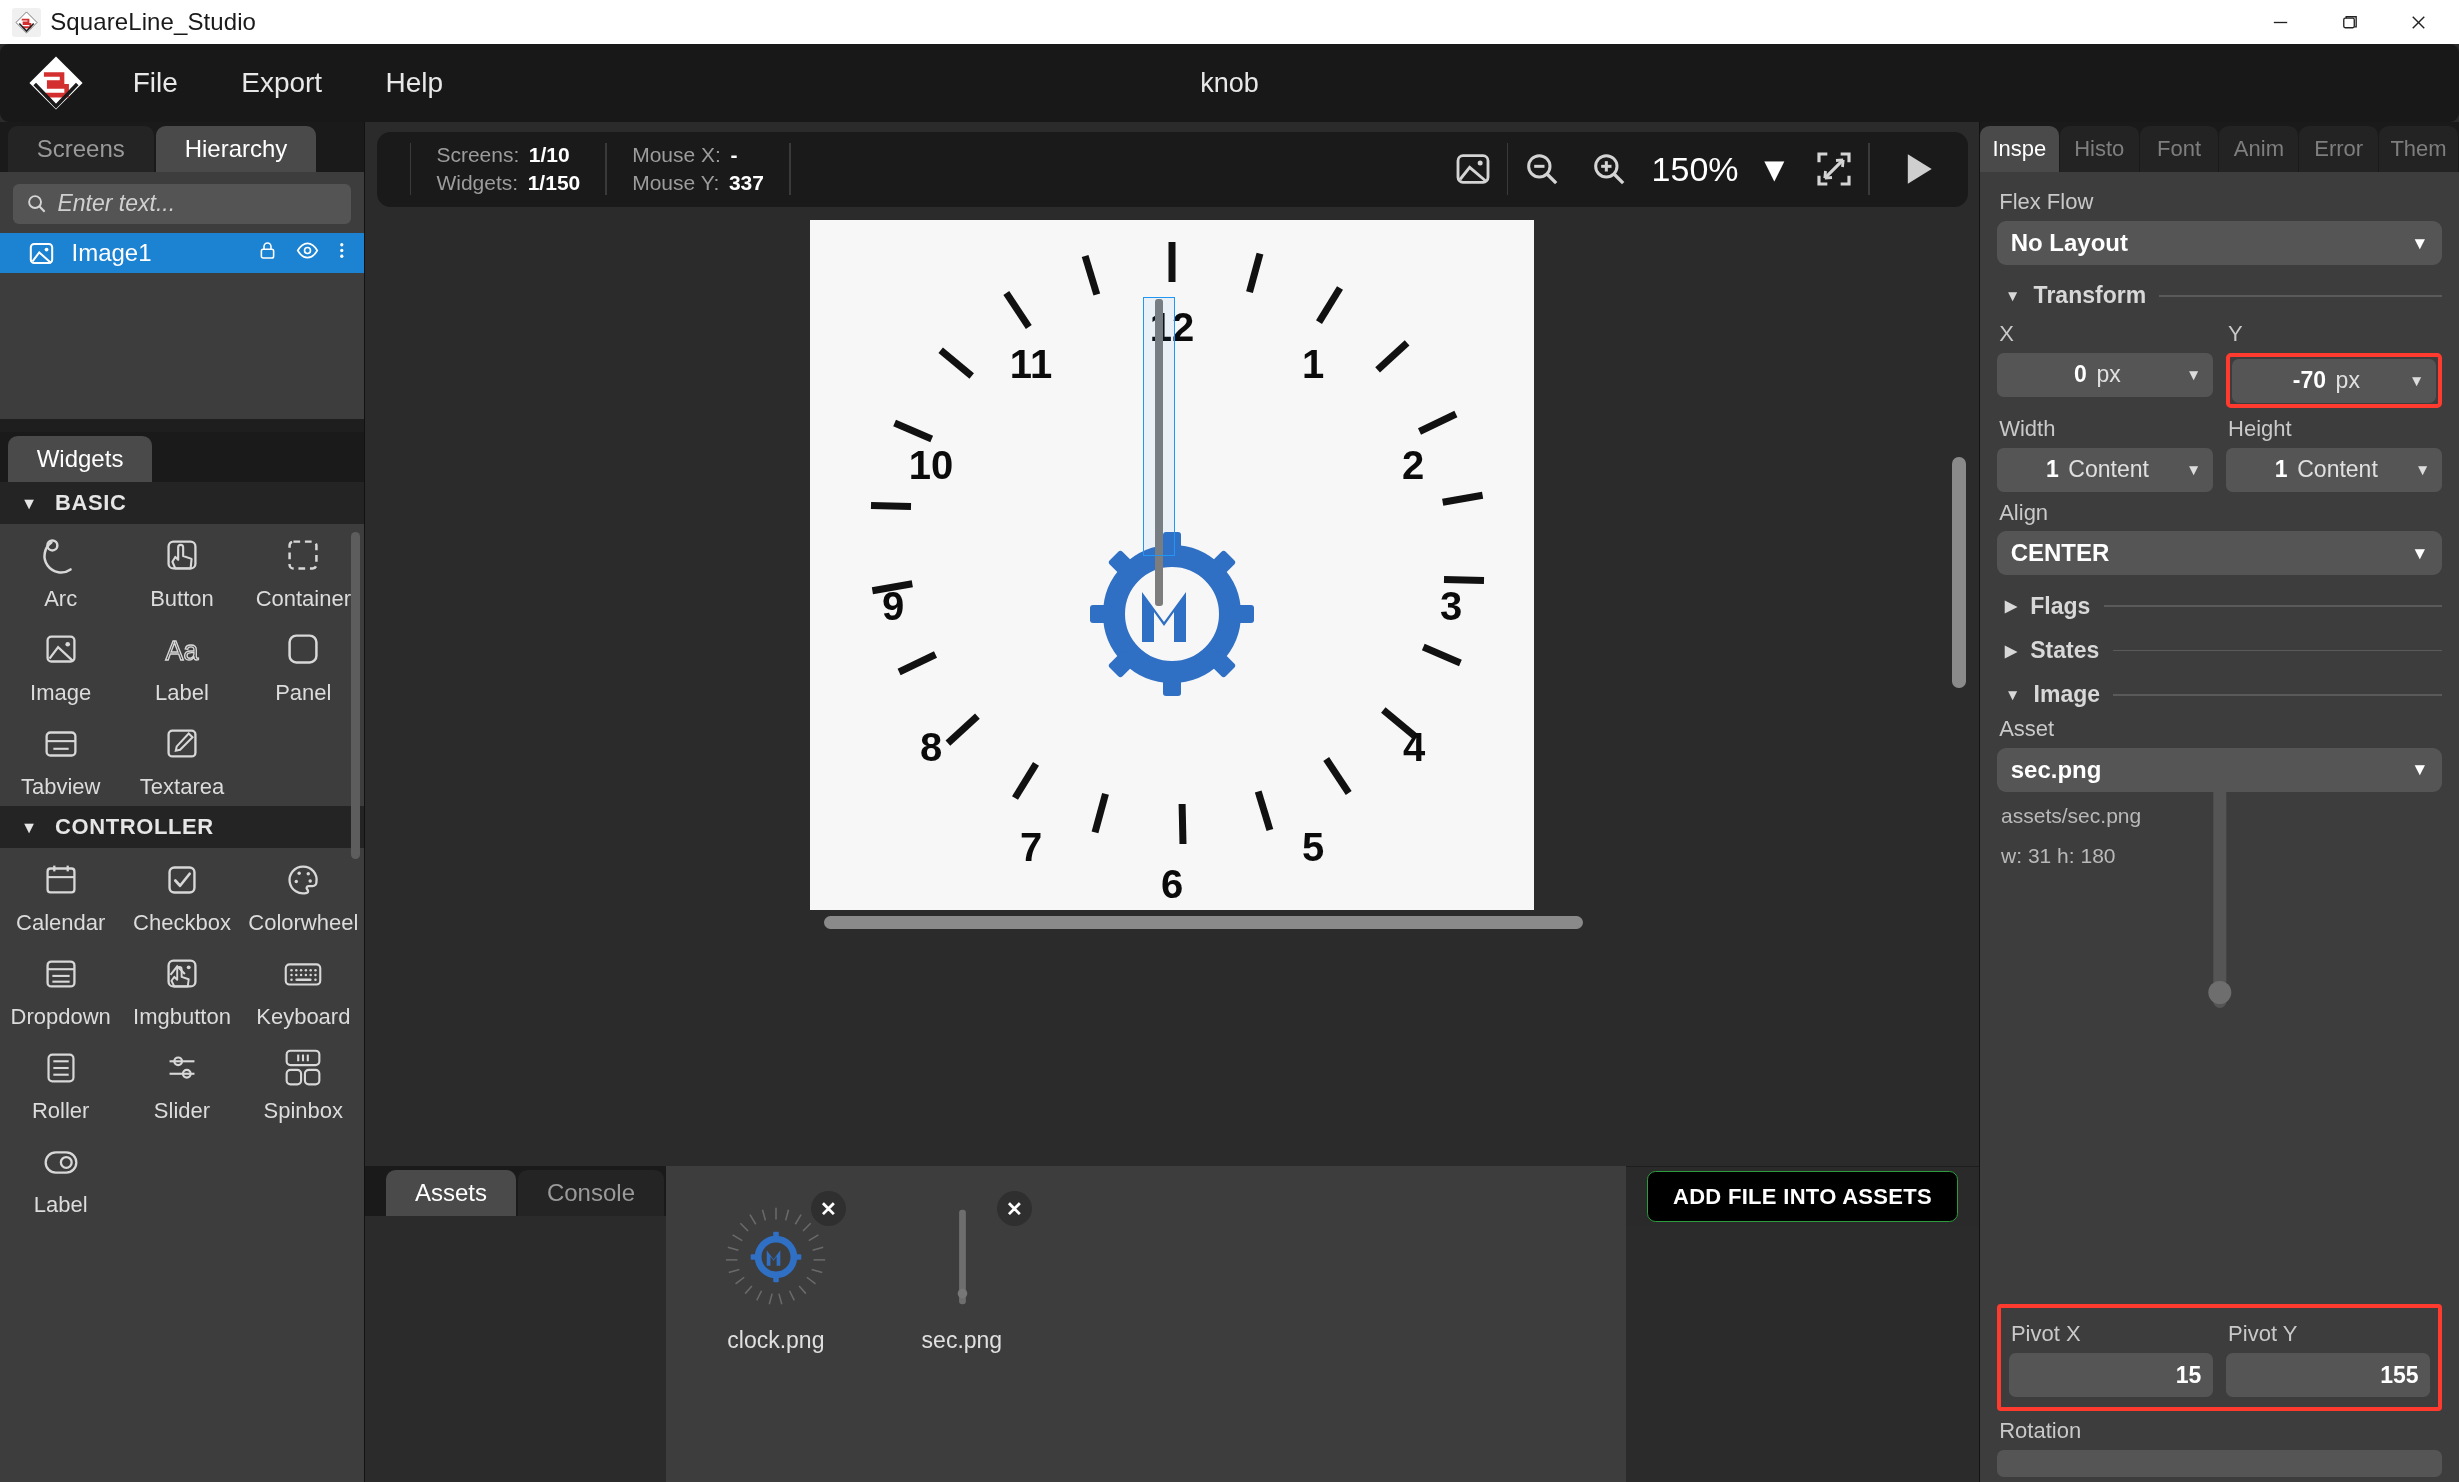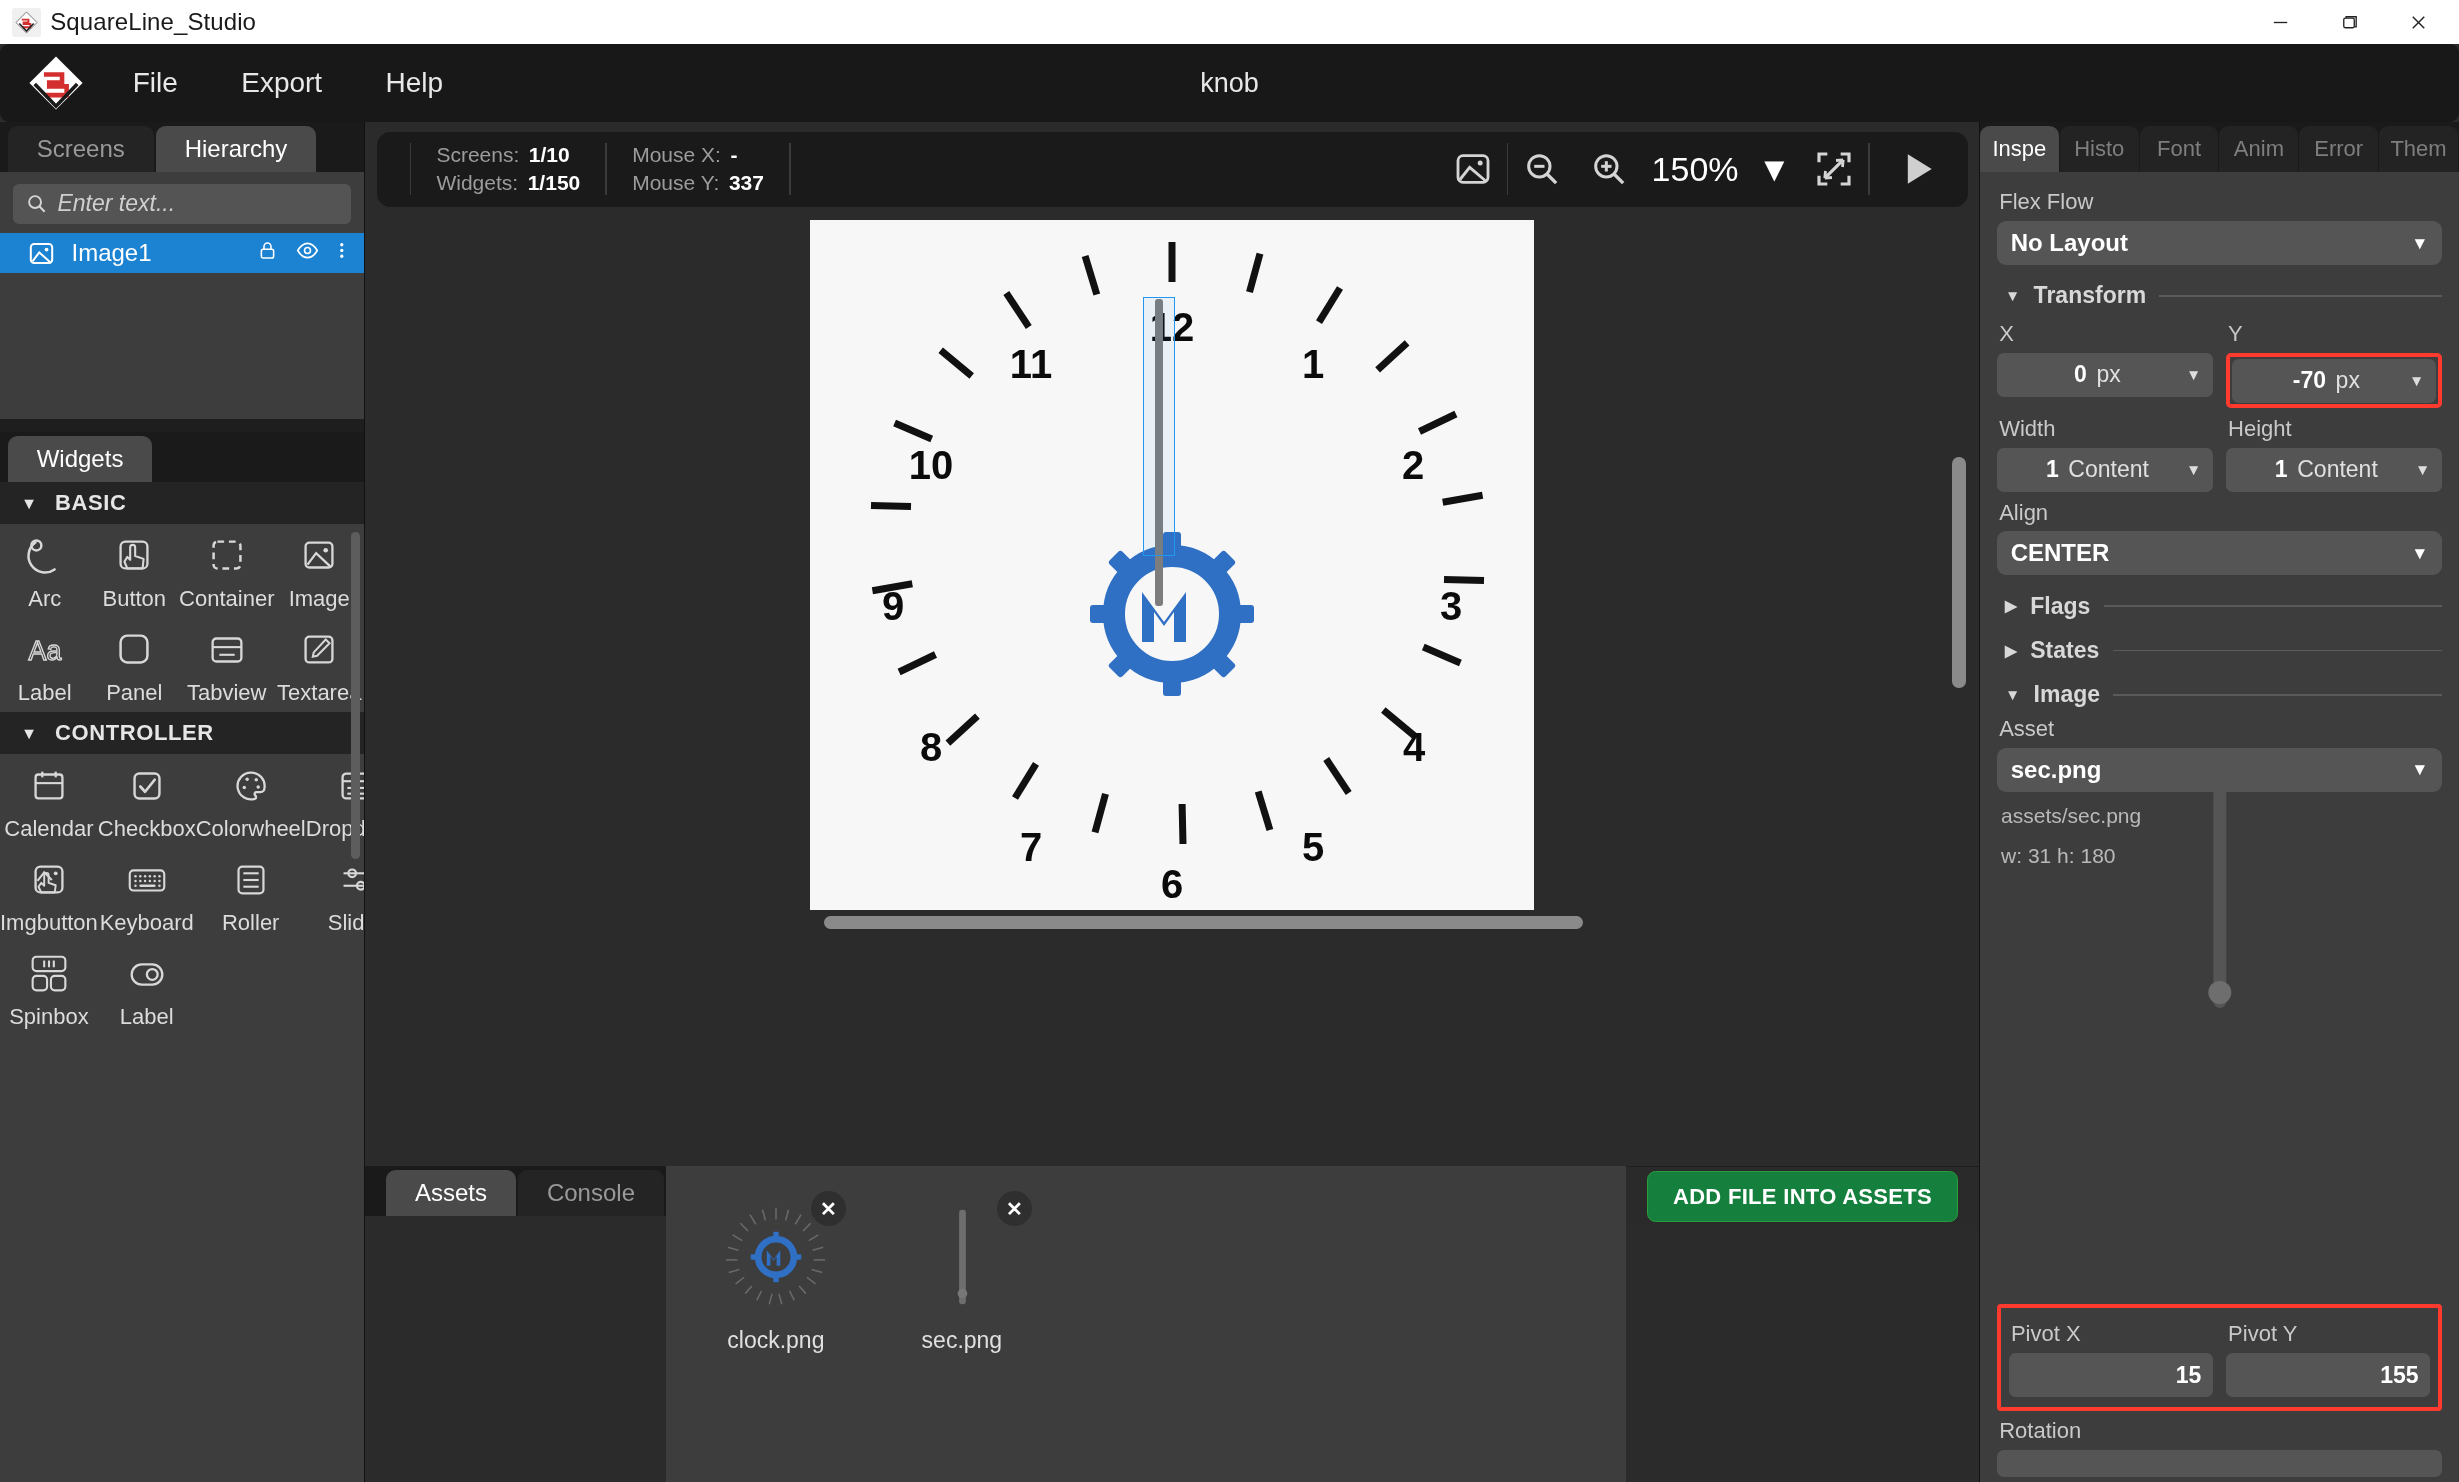--- a/index.html
+++ b/index.html
@@ -78,21 +78,21 @@
 
   .wtabrow { display: flex; height: 50px; background: #1a1a1a; padding-left: 7.7px; align-items: flex-end;
              margin-top: 13.4px; }
 
   .widgetpane { flex: 1; background: #3d3d3d; overflow: hidden; position: relative; }
   .wsection {
     height: 42px; background: #242424; display: flex; align-items: center; padding-left: 21px;
     font-weight: bold; font-size: 22px; letter-spacing: 0.6px;
   }
   .wsection .caret { margin-right: 17.3px; font-size: 16.3px; }
-  .wgrid { display: grid; grid-template-columns: repeat(4, 1fr); }
+  .wgrid { display: grid; grid-template-columns: repeat(3, 1fr); }
   .wcell {
     height: 94px; display: flex; flex-direction: column; align-items: center; justify-content: center;
     gap: 5.8px;
   }
   .wcell .wico { height: 50px; display: flex; align-items: center; justify-content: center; }
   .wcell .wlab { font-size: 22px; color: #dcdcdc; }
   .wscroll {
     position: absolute; right: 3.8px; top: 50px; width: 9.6px; height: 327px;
     background: #5d5d5d; border-radius: 4.8px;
   }
@@ -152,21 +152,21 @@
     position: absolute; top: -7.7px; right: 1.9px; width: 35px; height: 35px; border-radius: 50%;
     background: #2f2f2f; color: #fff; display: flex; align-items: center; justify-content: center;
     font-size: 20px; font-weight: bold;
   }
   .statusbar {
     height: 60px; background: #2a2a2a; display: flex; align-items: center; padding: 0 21px;
     border-top: 1.9px solid #1d1d1d;
   }
   .statusbar .stext { font-size: 23px; color: #e4e4e4; }
   .addbtn {
-    margin-left: auto; background: #15803d; color: #fff; font-weight: bold; font-size: 22px;
+    margin-left: auto; background: #000000; color: #fff; font-weight: bold; font-size: 22px;
     padding: 11.5px 25px; border-radius: 8.6px; border: 1.9px solid #2d9c3c; letter-spacing: 0.3px;
   }
 
   
   .rightcol { width: 480px; background: #3d3d3d; display: flex; flex-direction: column;
               border-left: 1.9px solid #121212; position: relative; }
   .itabrow { display: flex; height: 50px; background: #1a1a1a; align-items: flex-end; overflow: hidden; }
   .itab {
     height: 46px; flex: 1; display: flex; align-items: center; justify-content: center;
     font-size: 22px; color: #7e7e7e; background: #232323; border-radius: 9.6px 9.6px 0 0;

